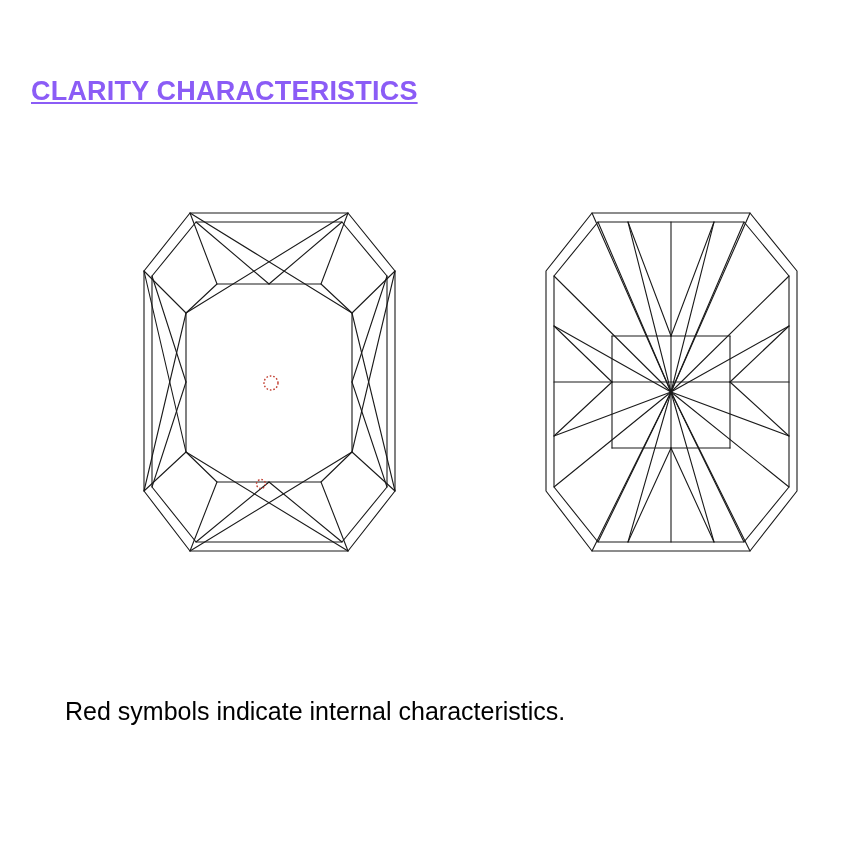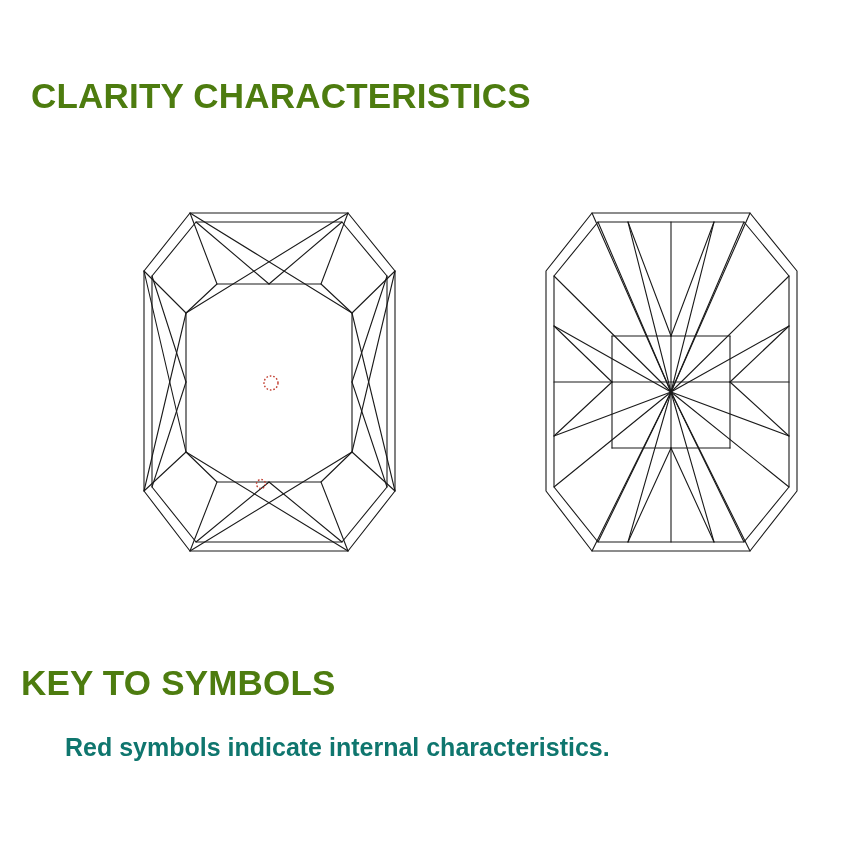--- a/index.html
+++ b/index.html
@@ -16,41 +16,41 @@
     overflow: hidden;
   }
   .page {
     position: relative;
     width: 868px;
     height: 867px;
   }
   .heading {
     position: absolute;
     font-weight: bold;
-    font-size: 35px;
+    font-size: 27px;
     letter-spacing: 0.2px;
-    color: #4d7c0f;
+    color: #8b5cf6;
     white-space: nowrap;
+    text-decoration: underline;
   }
   #clarity-heading {
     left: 31px;
     top: 76px;
   }
   #key-heading {
     left: 21px;
     top: 663px;
   }
   .key-lines {
     position: absolute;
     left: 65px;
-    top: 730px;
+    top: 694px;
     font-size: 25px;
     line-height: 34px;
-    color: #0f766e;
-    font-weight: bold;
+    color: #000000;
   }
   .key-line {
     white-space: nowrap;
   }
   .diagram-wrap {
     position: absolute;
     top: 196px;
     left: 0;
     width: 868px;
     height: 390px;
@@ -171,19 +171,18 @@
         <line class="gem-line" x1="730" y1="140" x2="671" y2="140"></line>
         <line class="gem-line" x1="730" y1="186" x2="730" y2="140"></line>
         <line class="gem-line" x1="612" y1="252" x2="671" y2="252"></line>
         <line class="gem-line" x1="730" y1="252" x2="671" y2="252"></line>
         <line class="gem-line" x1="612" y1="186" x2="612" y2="252"></line>
         <line class="gem-line" x1="730" y1="186" x2="730" y2="252"></line>
       </g>
     </svg>
   </div>
 
-  <div class="heading" id="key-heading">KEY TO SYMBOLS</div>
 
   <div class="key-lines">
     <div class="key-line">Red symbols indicate internal characteristics.</div>
   </div>
 
 </div>
 
 </body></html>

